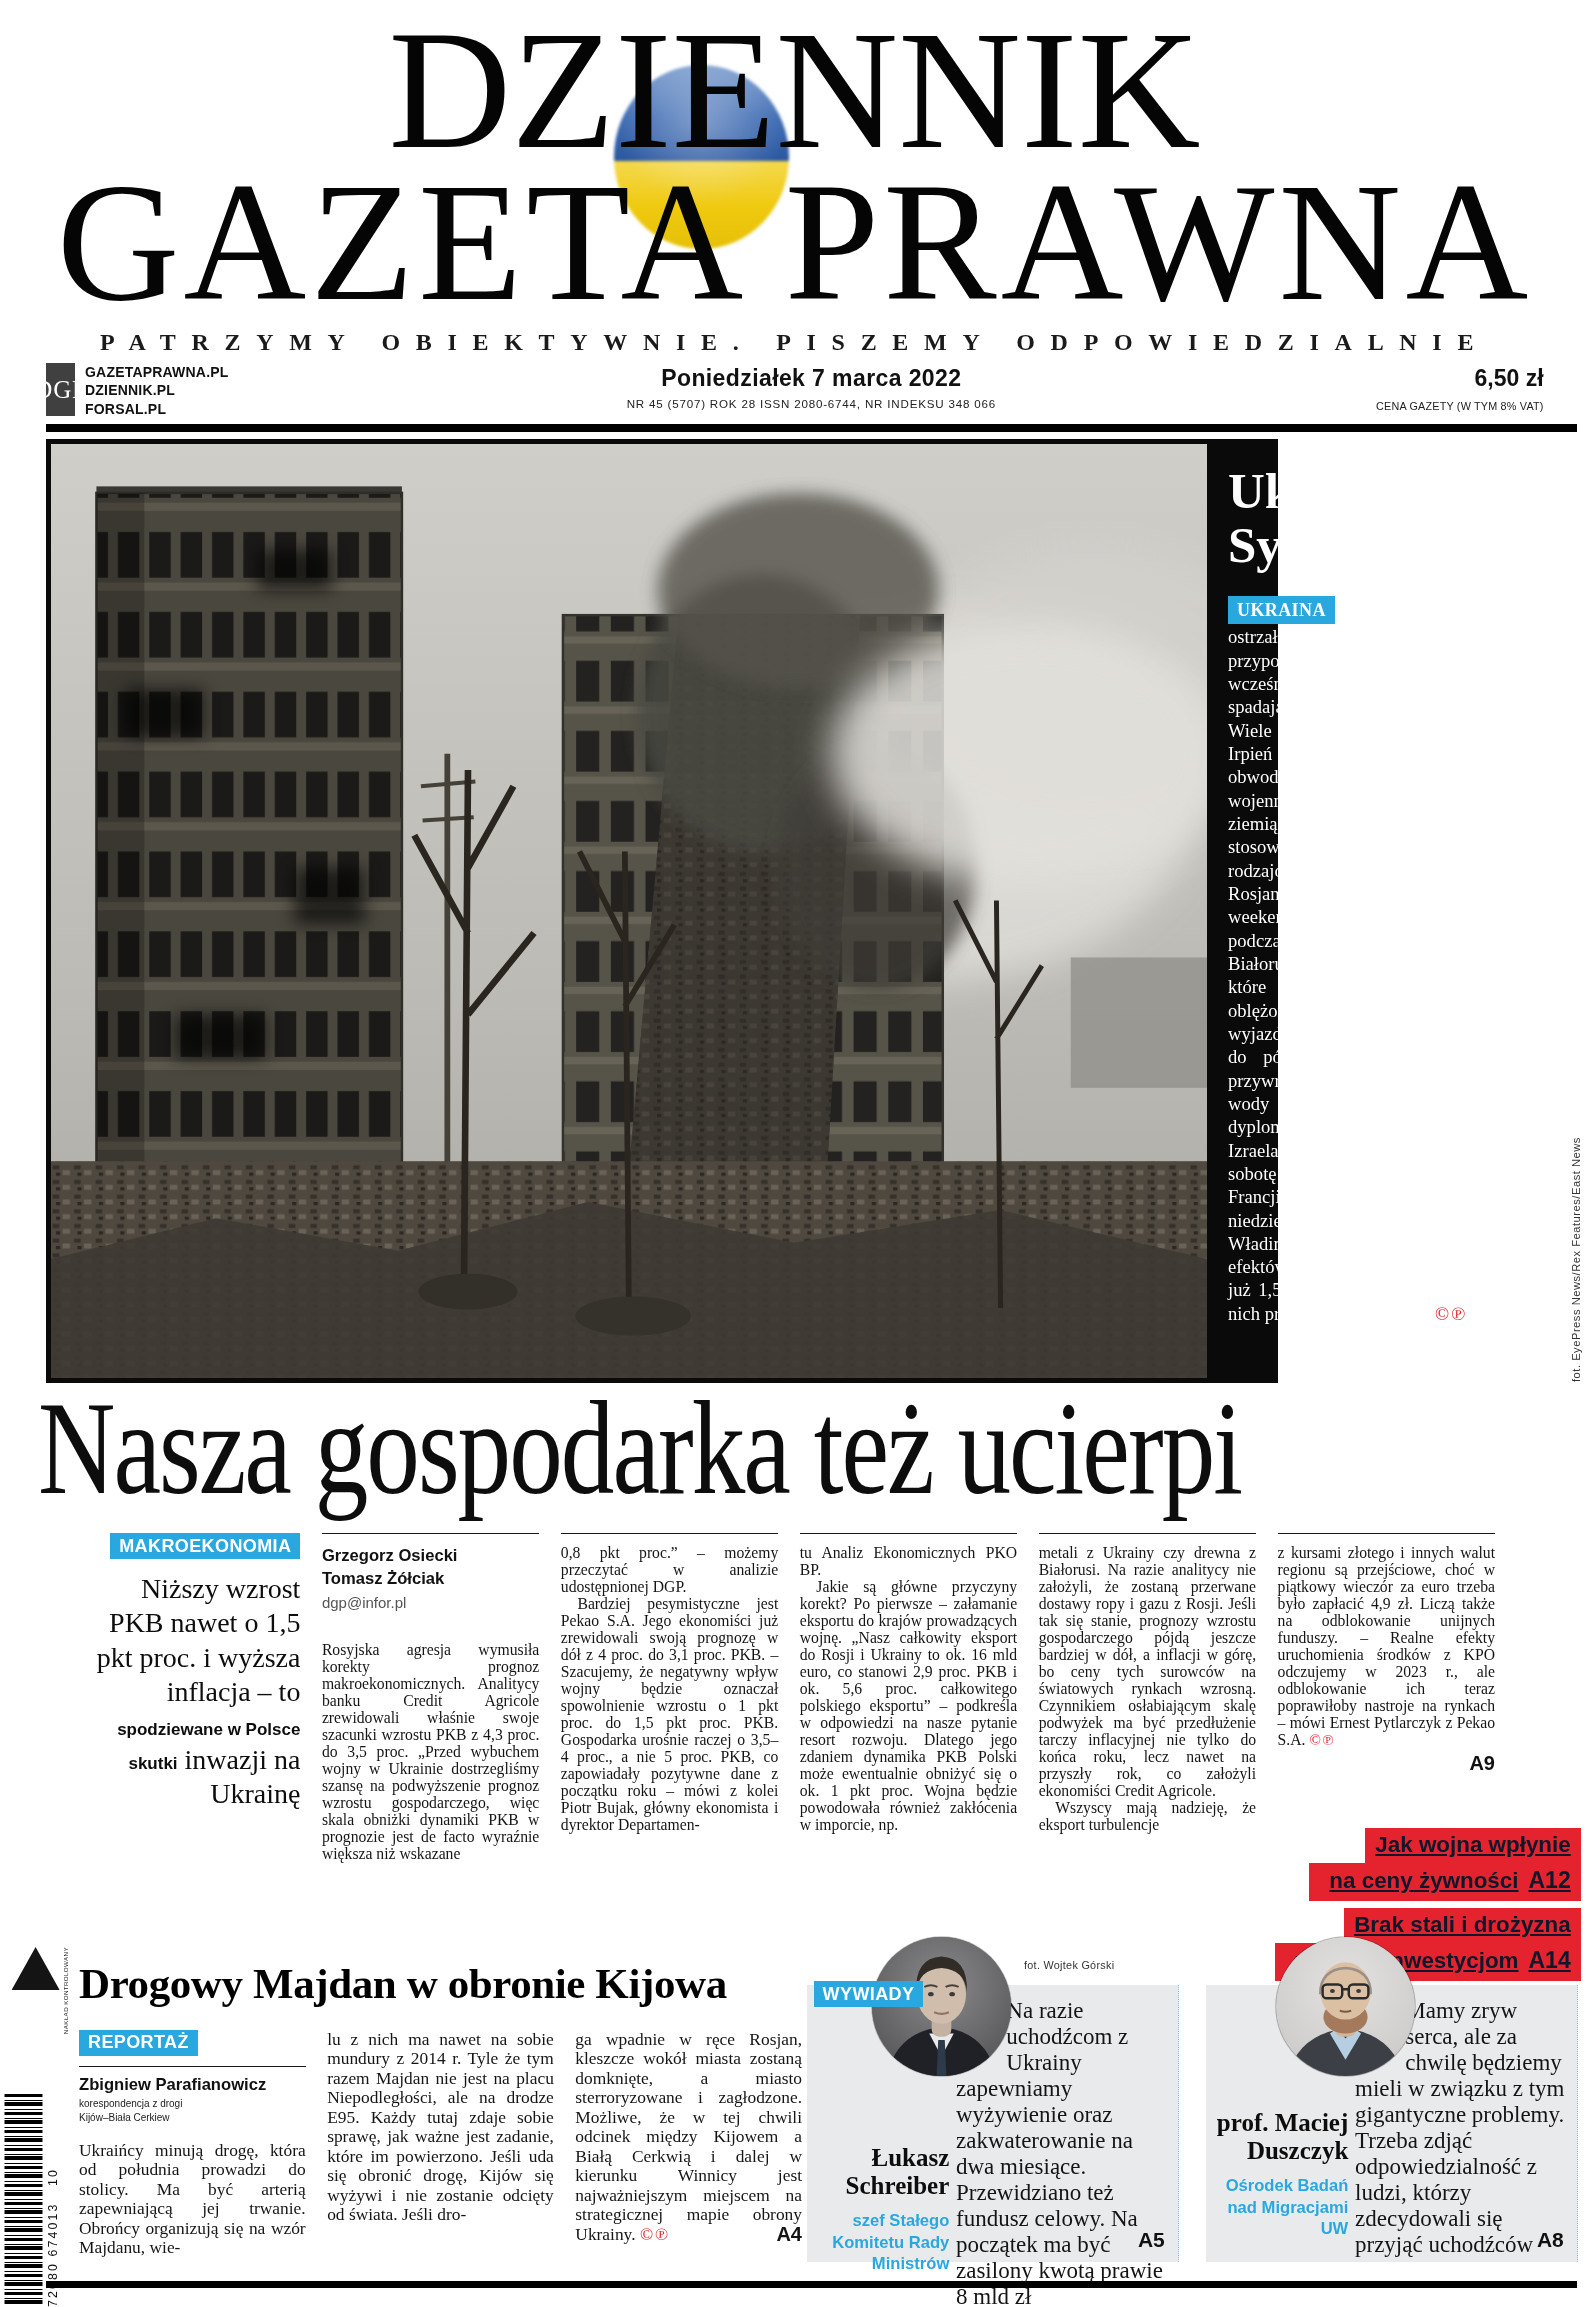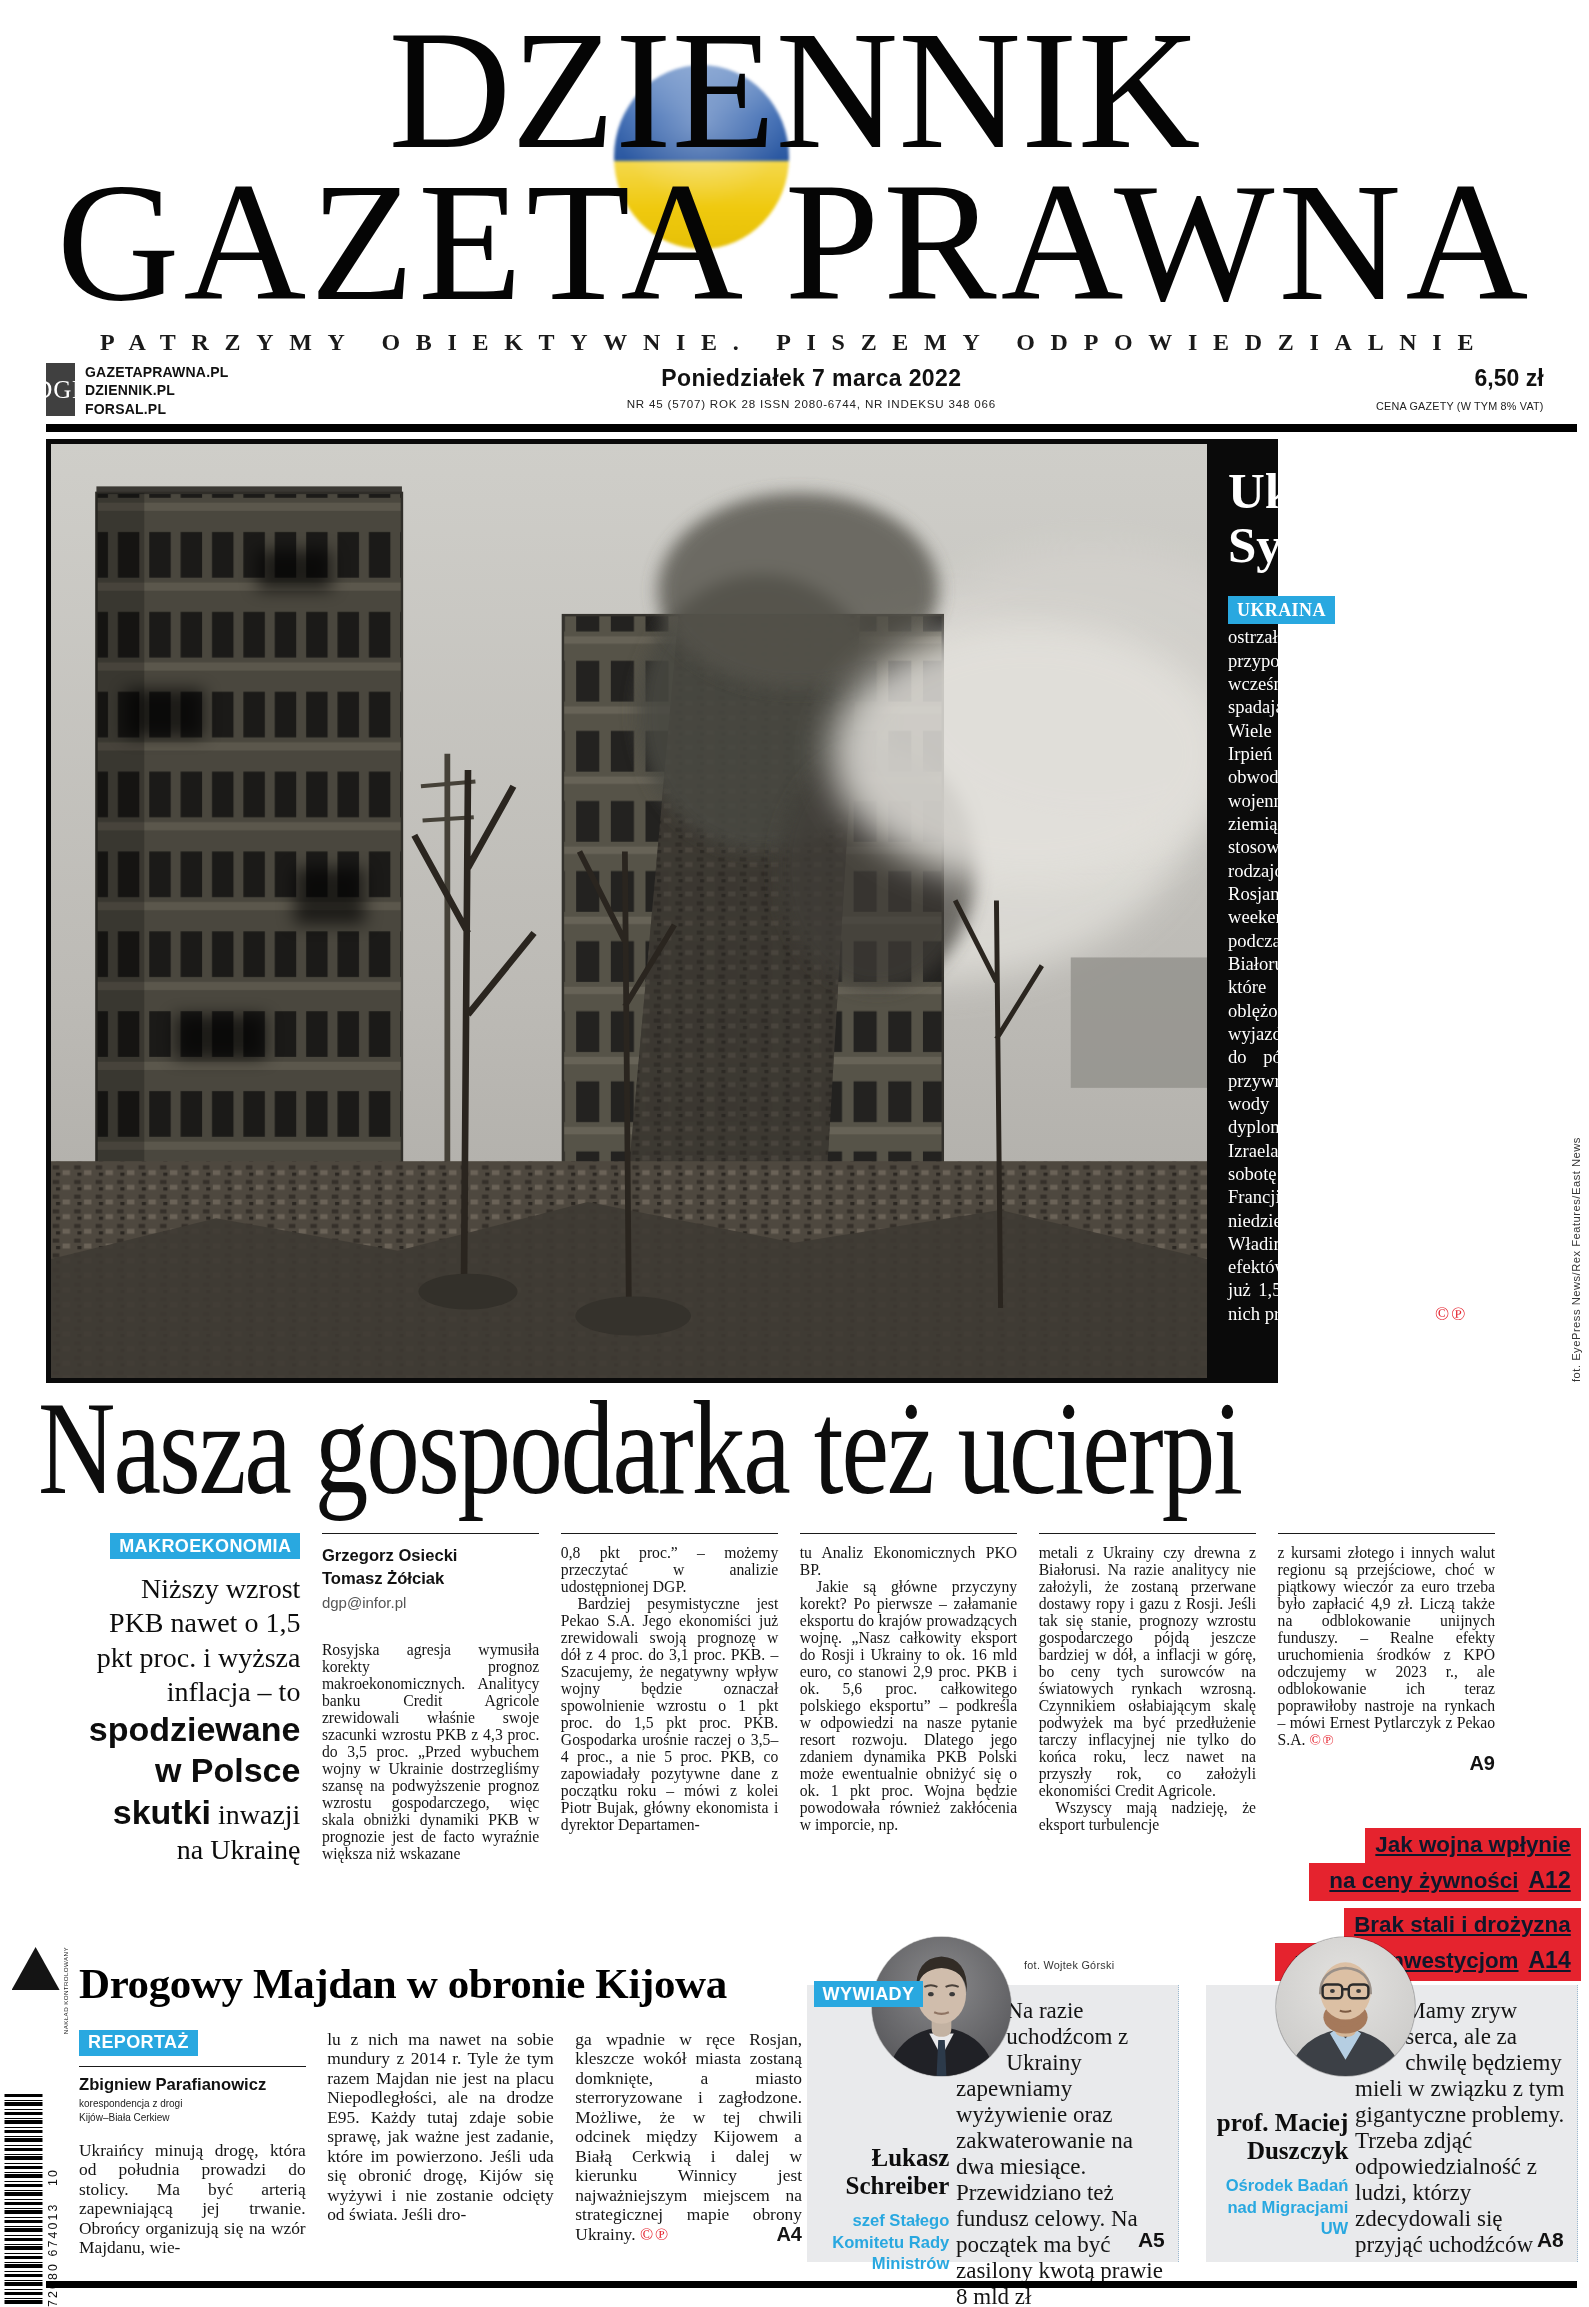--- a/index.html
+++ b/index.html
@@ -52,21 +52,21 @@
   
   .econ-h{position:absolute;top:1381px;left:38px;width:1515px;overflow:visible;white-space:nowrap;}
   .econ-h span{display:inline-block;font-family:"Liberation Serif",serif;font-size:134px;line-height:1;
                letter-spacing:-2.5px;color:#0d0d0d;transform:scaleX(.8);transform-origin:left top;}
   .econ{position:absolute;top:1533px;left:83px;width:1412px;display:grid;
         grid-template-columns:repeat(6,1fr);gap:21.5px;}
   .ecol{min-width:0;}
   .rule{border-top:1.7px solid #1a1a1a;padding-top:10px;}
   .leadcol{text-align:right;}
   .lead{margin-top:13.2px;font-family:"Liberation Serif",serif;font-size:28px;line-height:1.22;color:#0d0d0d;}
-  .lead b{font-family:"Liberation Sans",sans-serif;font-size:34px;}
+  .lead b{font-family:"Liberation Sans",sans-serif;font-size:17px;}
   .authors{font-weight:700;font-size:16.6px;line-height:1.4;}
   .mail{font-weight:400;font-size:15px;color:#555;margin-top:1.7px;}
   .body p{margin:0;font-family:"Liberation Serif",serif;font-size:15.7px;line-height:17px;
           text-align:justify;color:#151515;}
   .body p.ind{text-indent:16.6px;}
   .body .cp{font-size:15px;}
   .a-right{display:block;text-align:right;font-weight:700;font-size:20px;margin-top:3.3px;}
   .col2 .body{margin-top:28px;}
 
   .promos{position:absolute;top:1828px;right:8.3px;text-align:right;z-index:3;}

